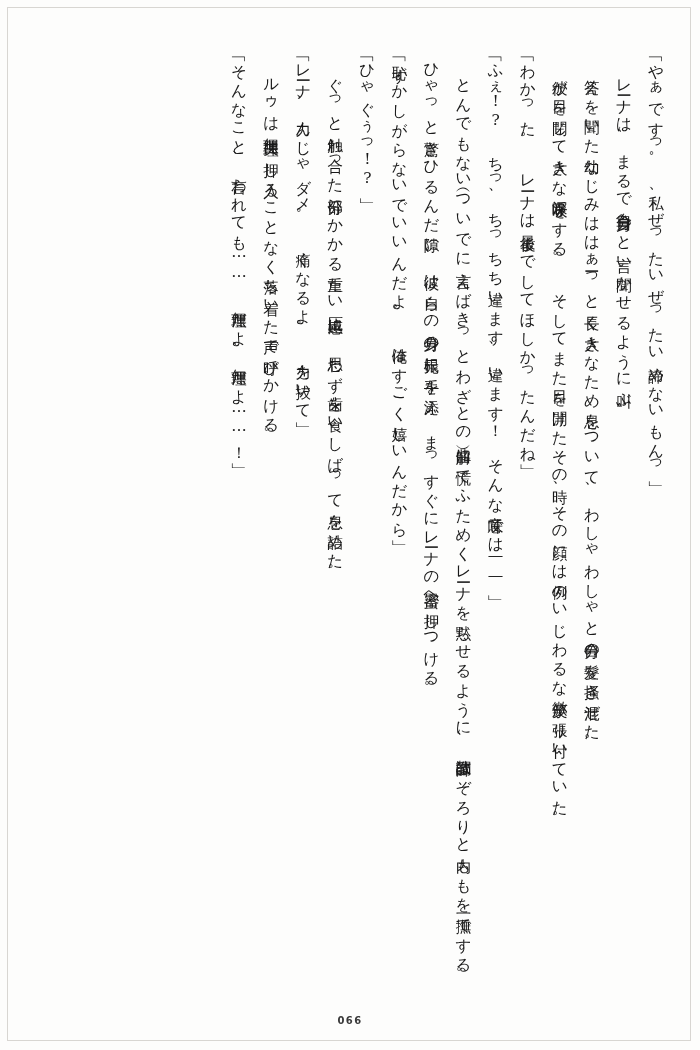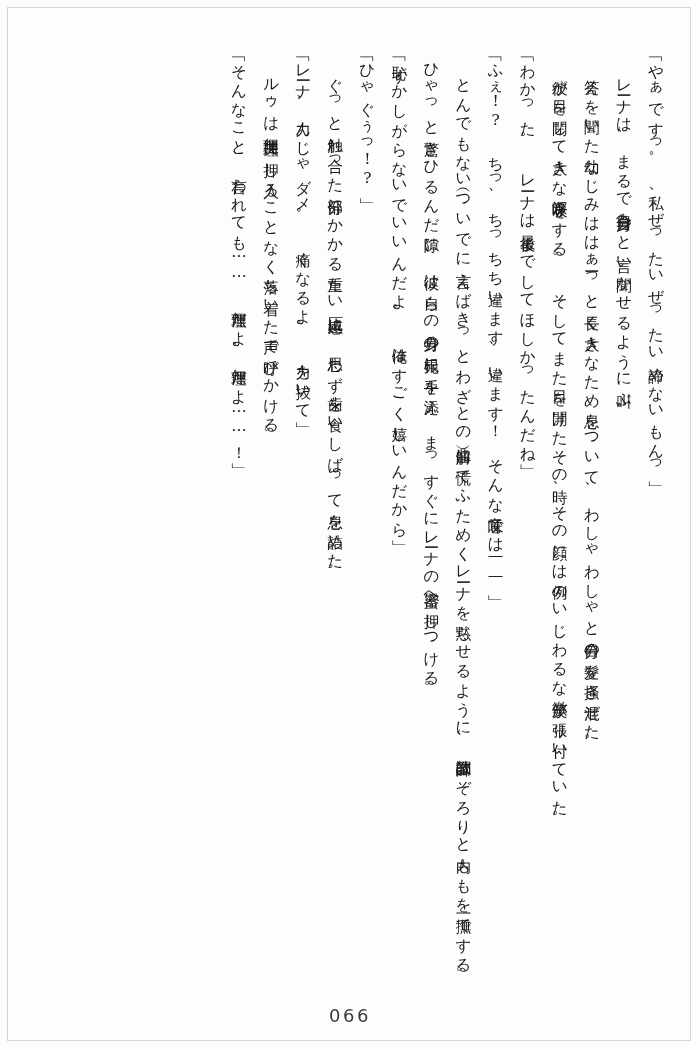--- a/index.html
+++ b/index.html
@@ -57,23 +57,24 @@
   .para.indent {
     text-indent: 1em;
   }
   .page-number {
     position: absolute;
     left: 0;
     right: 0;
     bottom: 24px;
     text-align: center;
     font-family: "DejaVu Sans", "Liberation Sans", sans-serif;
-    font-size: 18px;
+    font-size: 10px;
     letter-spacing: 0.14em;
     color: #3a3a3a;
+    font-weight: bold;
   }
 </style>
 </head>
 <body>
 
 <div class="page">
   <div class="page-border"></div>
 
   <div class="text-area">
     <p class="para">「やぁですっ。　私、ぜったいぜったい諦めないもんっ」</p>

